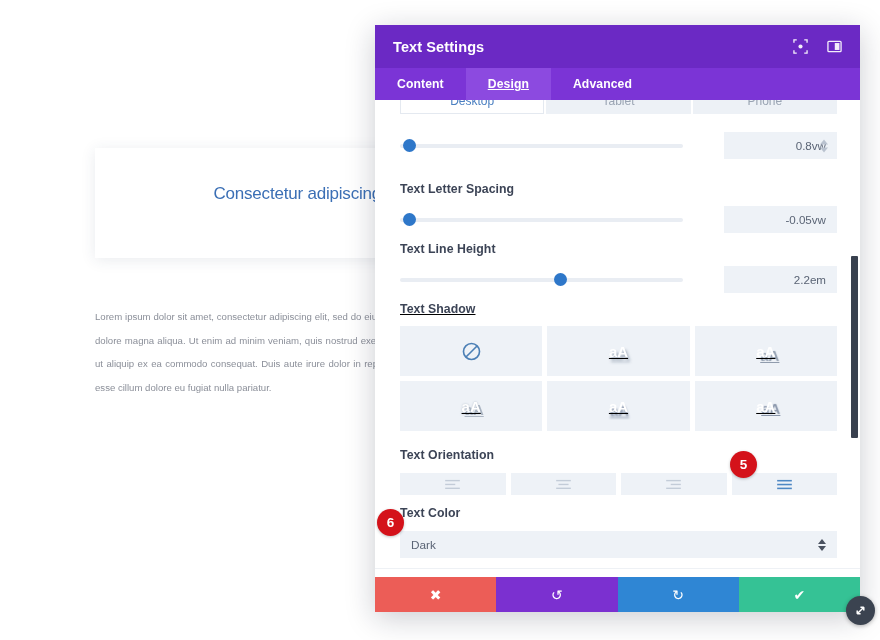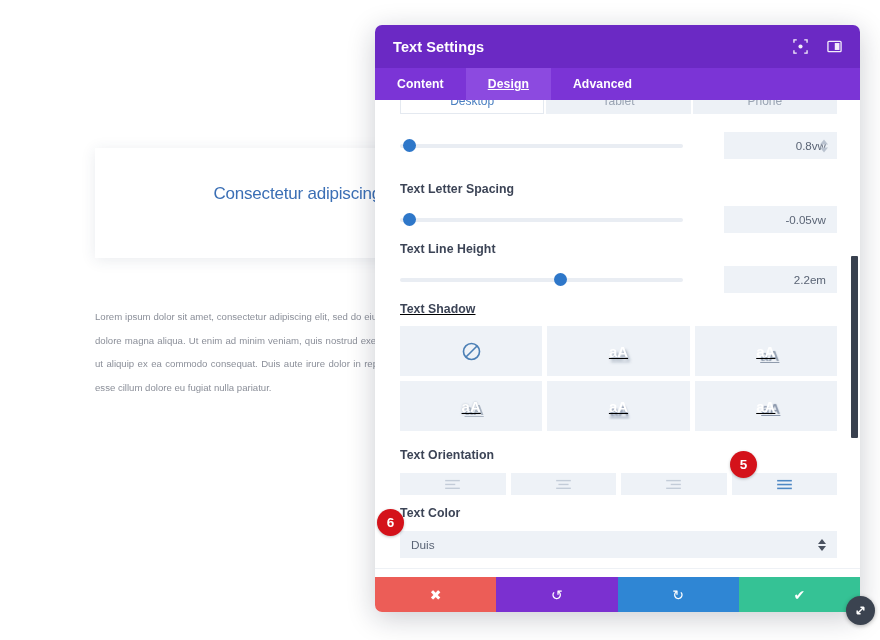--- a/index.html
+++ b/index.html
@@ -38,21 +38,20 @@
 
   
   .modal {
     position: absolute;
     left: 375px; top: 25px;
     width: 485px; height: 587px;
     background: #ffffff;
     box-shadow: 0 6px 28px rgba(20,25,45,0.22);
     display: flex; flex-direction: column;
     overflow: hidden;
-    border-radius: 7px;
   }
   .modal-header {
     height: 43px;
     background: #6b29c4;
     display: flex; align-items: center;
     padding: 0 18px;
     flex: 0 0 auto;
   }
   .modal-title {
     color: #ffffff; font-size: 14.5px; font-weight: bold;
@@ -413,21 +412,21 @@
               <rect x="1" y="5.2" width="16" height="1.7" fill="#4e88c4"></rect>
               <rect x="1" y="9.4" width="16" height="1.7" fill="#4e88c4"></rect>
             </svg>
           </div>
         </div>
       </div>
 
       <div class="section" style="top:406px;">
         <div class="field-label">Text Color</div>
         <div class="select-box" style="margin-top:11px;">
-          <span>Duis</span>
+          <span>Dark</span>
           <span class="sel-arrows">
             <i class="up"></i>
               <i class="down"></i>
           </span>
         </div>
       </div>
 
       <div class="toggle-sec" style="top:468px;">
         <div class="t-label">Heading Text</div>
         <div class="chev">

